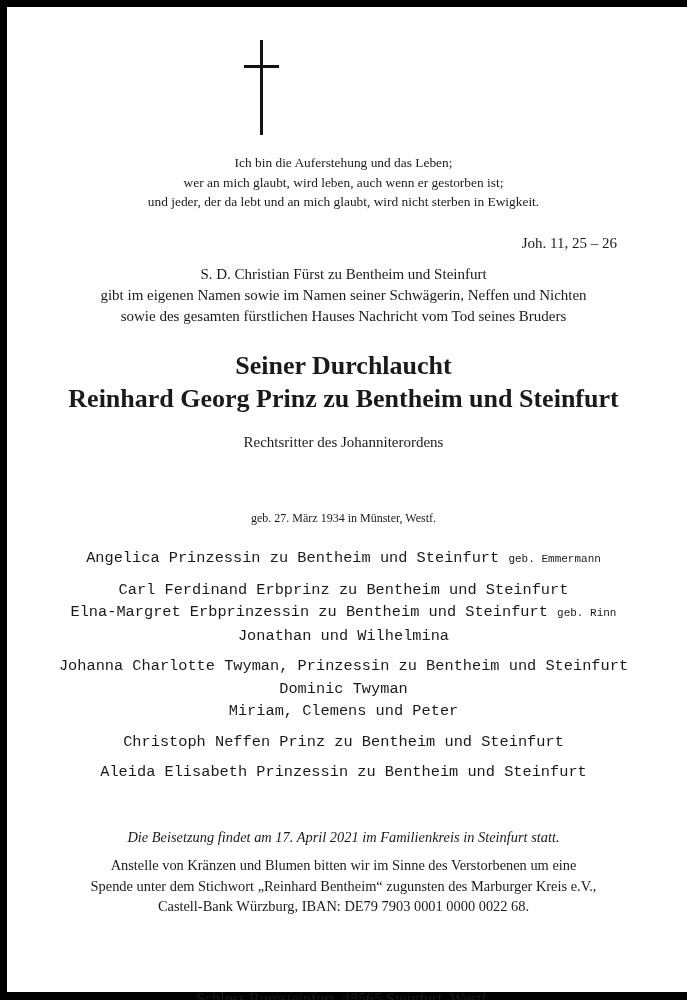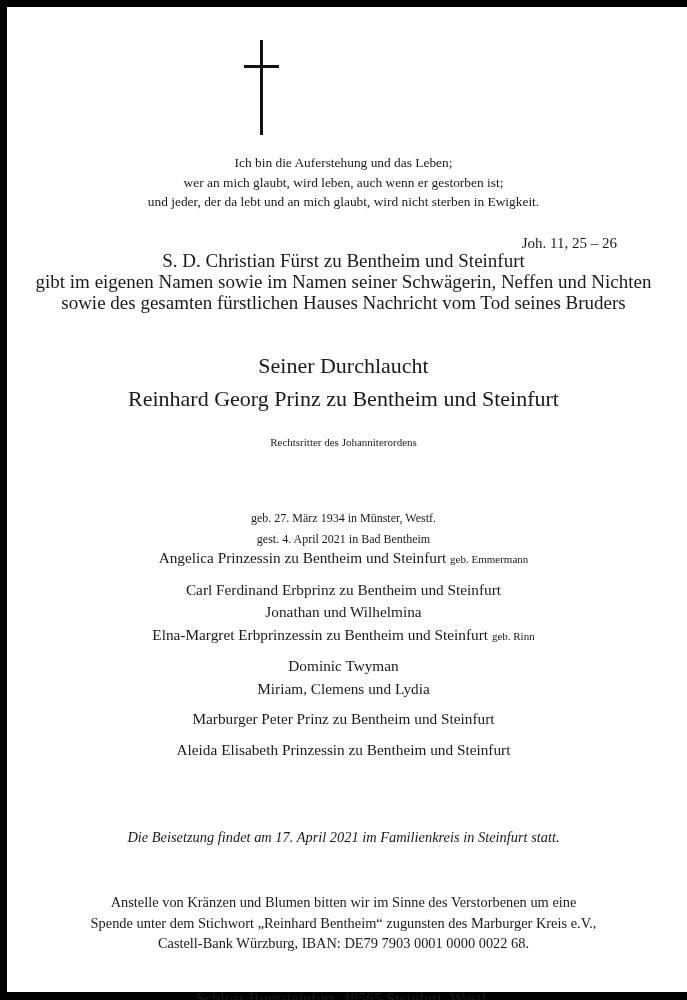--- a/index.html
+++ b/index.html
@@ -17,33 +17,33 @@
     .cross { position: absolute; left: 0; top: 0; }
     .cross .v { position: absolute; left: 253px; top: 33px; width: 3px; height: 95px; background: #111; }
     .cross .h { position: absolute; left: 237px; top: 58px; width: 35px; height: 3px; background: #111; }
 
     .block { position: absolute; left: 0; width: 673px; text-align: center; }
     .line { display: block; white-space: nowrap; }
 
     .verse { top: 146px; font-size: 13.4px; line-height: 19.5px; }
     .citation { position: absolute; top: 228px; right: 105px; font-size: 15px; }
 
-    .announce { top: 243px; font-size: 19px; line-height: 21px; }
+    .announce { top: 257px; font-size: 15px; line-height: 21px; }
 
-    .title { top: 342px; font-size: 22px; line-height: 33px; }
+    .title { top: 342px; font-size: 26px; line-height: 33px; font-weight: bold; }
 
-    .order { top: 425px; font-size: 11px; line-height: 20px; }
+    .order { top: 425px; font-size: 15px; line-height: 20px; }
     .dates { top: 472px; font-size: 12px; line-height: 20.5px; margin-top: 29px; }
 
     .mourners { top: 540px; font-size: 15.3px; line-height: 22.5px; }
-    .group { margin-bottom: 8px; }
+    .group { margin-bottom: 8px; font-family: Liberation Mono, monospace; }
     .suffix { font-size: 11px; }
 
     .burial { top: 820px; font-size: 14.4px; line-height: 20px; font-style: italic; }
-    .donation { top: 848px; font-size: 14.4px; line-height: 20.5px; margin-top: 37px; }
+    .donation { top: 848px; font-size: 14.4px; line-height: 20.5px; }
 
     .address { top: 982px; font-size: 16px; line-height: 20px; }
   </style>
 </head>
 <body>
 
 <div class="page">
 
   <div class="cross">
     <div class="v"></div>
@@ -65,38 +65,38 @@
 
   <div class="block title">
     <span class="line">Seiner Durchlaucht</span>
     <span class="line">Reinhard Georg Prinz zu Bentheim und Steinfurt</span>
   </div>
 
   <div class="block order">Rechtsritter des Johanniterordens</div>
 
   <div class="block dates">
     <span class="line">geb. 27. März 1934 in Münster, Westf.</span>
-    <span class="line">gest. 4. April 2021 in Bad Bentheim</span>
   </div>
 
   <div class="block mourners">
     <div class="group">
       <span class="line"><span>Angelica Prinzessin zu Bentheim und Steinfurt</span> <span class="suffix">geb. Emmermann</span></span>
     </div>
     <div class="group">
       <span class="line"><span>Carl Ferdinand Erbprinz zu Bentheim und Steinfurt</span></span>
+      <span class="line"><span>Elna-Margret Erbprinzessin zu Bentheim und Steinfurt</span> <span class="suffix">geb. Rinn</span></span>
       <span class="line"><span>Jonathan und Wilhelmina</span></span>
-      <span class="line"><span>Elna-Margret Erbprinzessin zu Bentheim und Steinfurt</span> <span class="suffix">geb. Rinn</span></span>
     </div>
     <div class="group">
+      <span class="line"><span>Johanna Charlotte Twyman, Prinzessin zu Bentheim und Steinfurt</span></span>
       <span class="line"><span>Dominic Twyman</span></span>
-      <span class="line"><span>Miriam, Clemens und Lydia</span></span>
+      <span class="line"><span>Miriam, Clemens und Peter</span></span>
     </div>
     <div class="group">
-      <span class="line"><span>Marburger Peter Prinz zu Bentheim und Steinfurt</span></span>
+      <span class="line"><span>Christoph Neffen Prinz zu Bentheim und Steinfurt</span></span>
     </div>
     <div class="group">
       <span class="line"><span>Aleida Elisabeth Prinzessin zu Bentheim und Steinfurt</span></span>
     </div>
   </div>
 
   <div class="block burial">Die Beisetzung findet am 17. April 2021 im Familienkreis in Steinfurt statt.</div>
 
   <div class="block donation">
     <span class="line">Anstelle von Kränzen und Blumen bitten wir im Sinne des Verstorbenen um eine</span>

